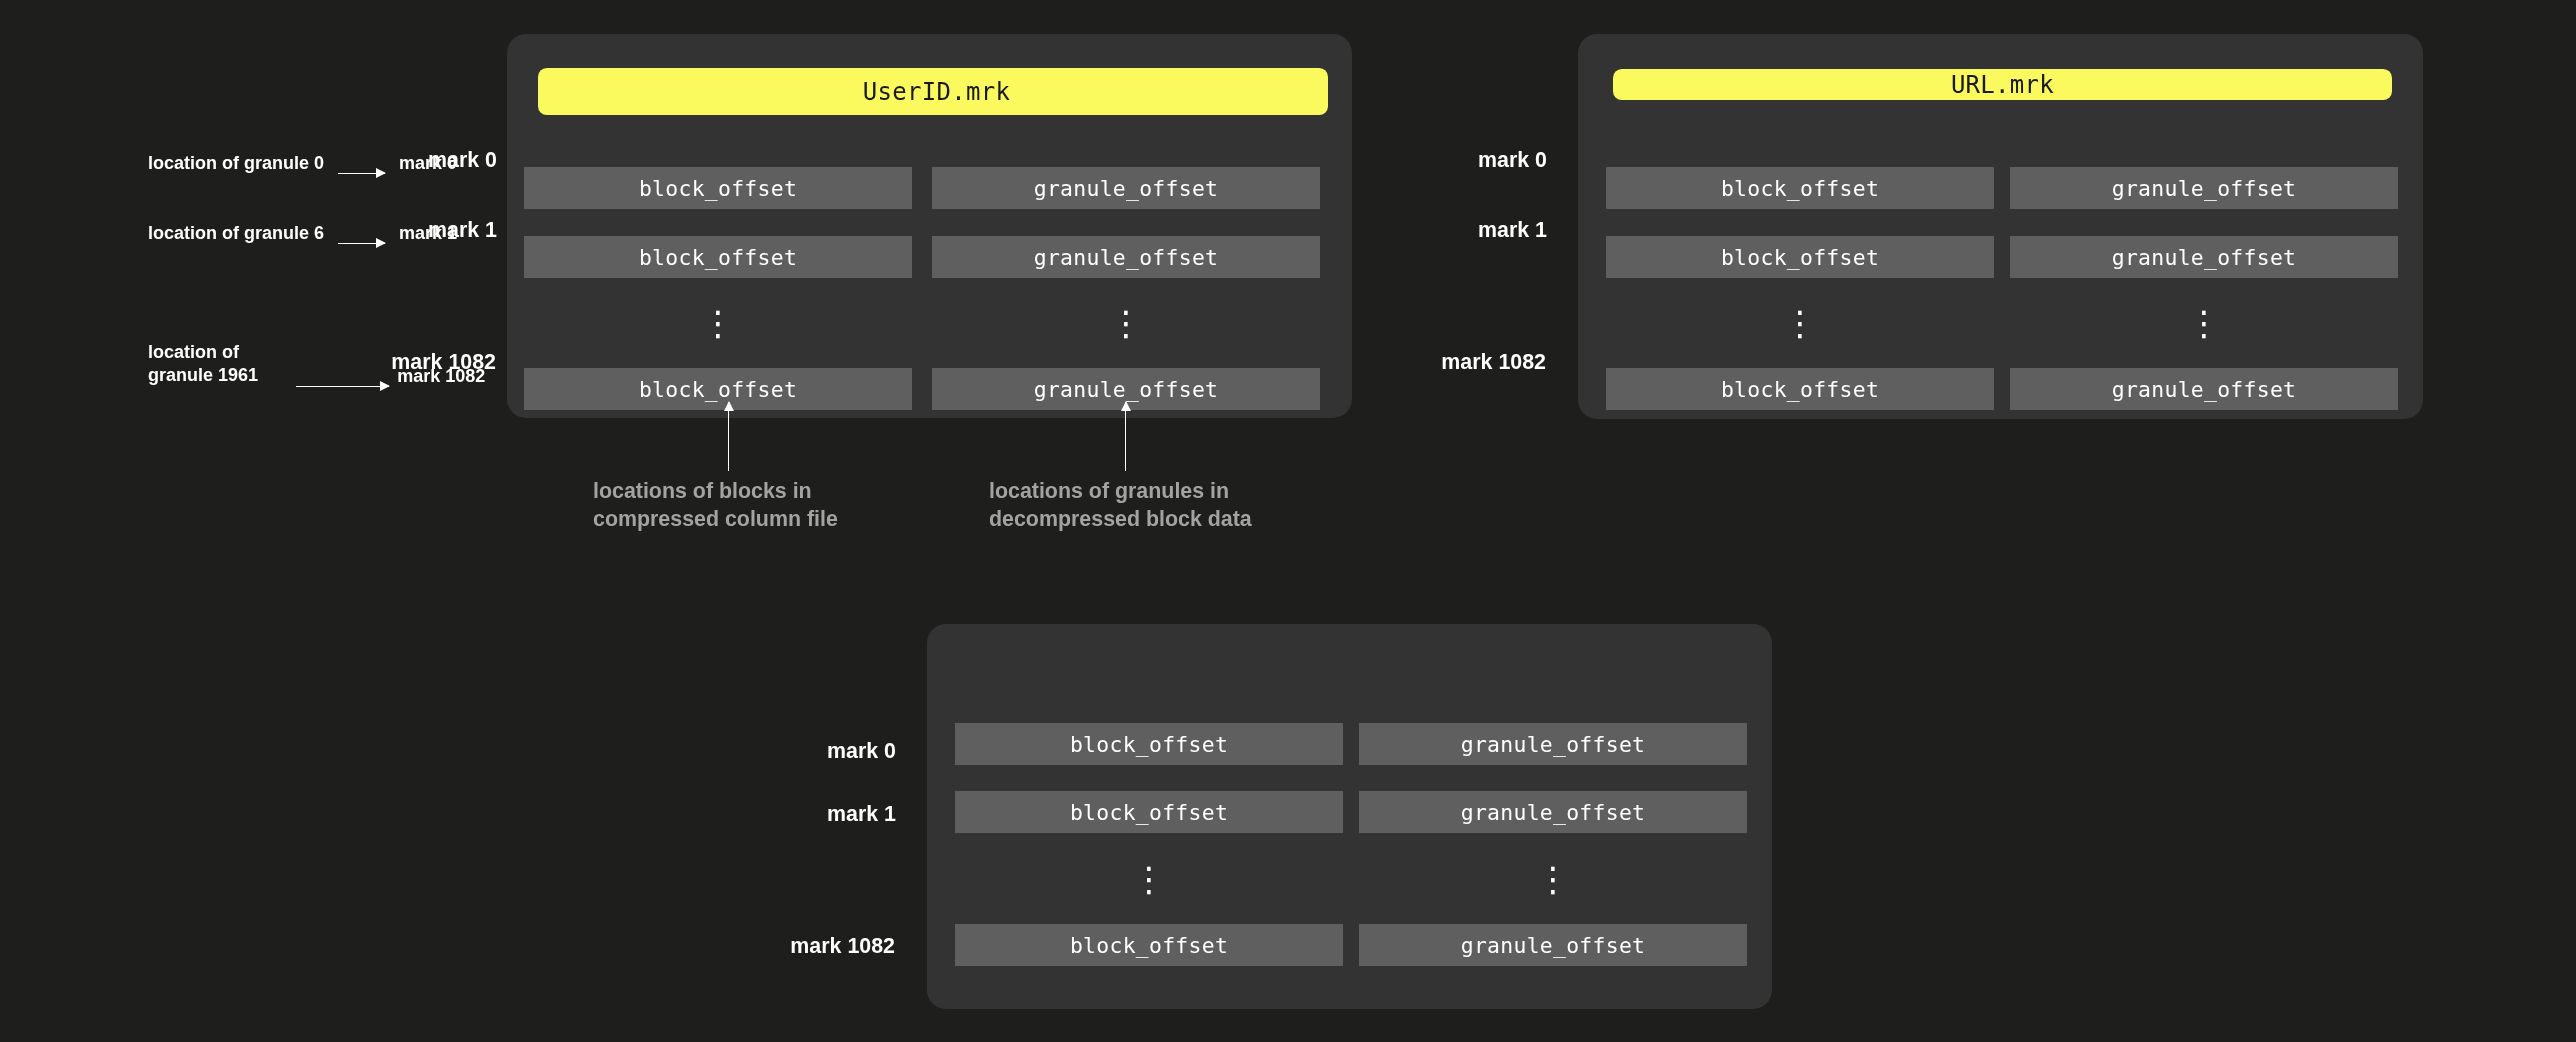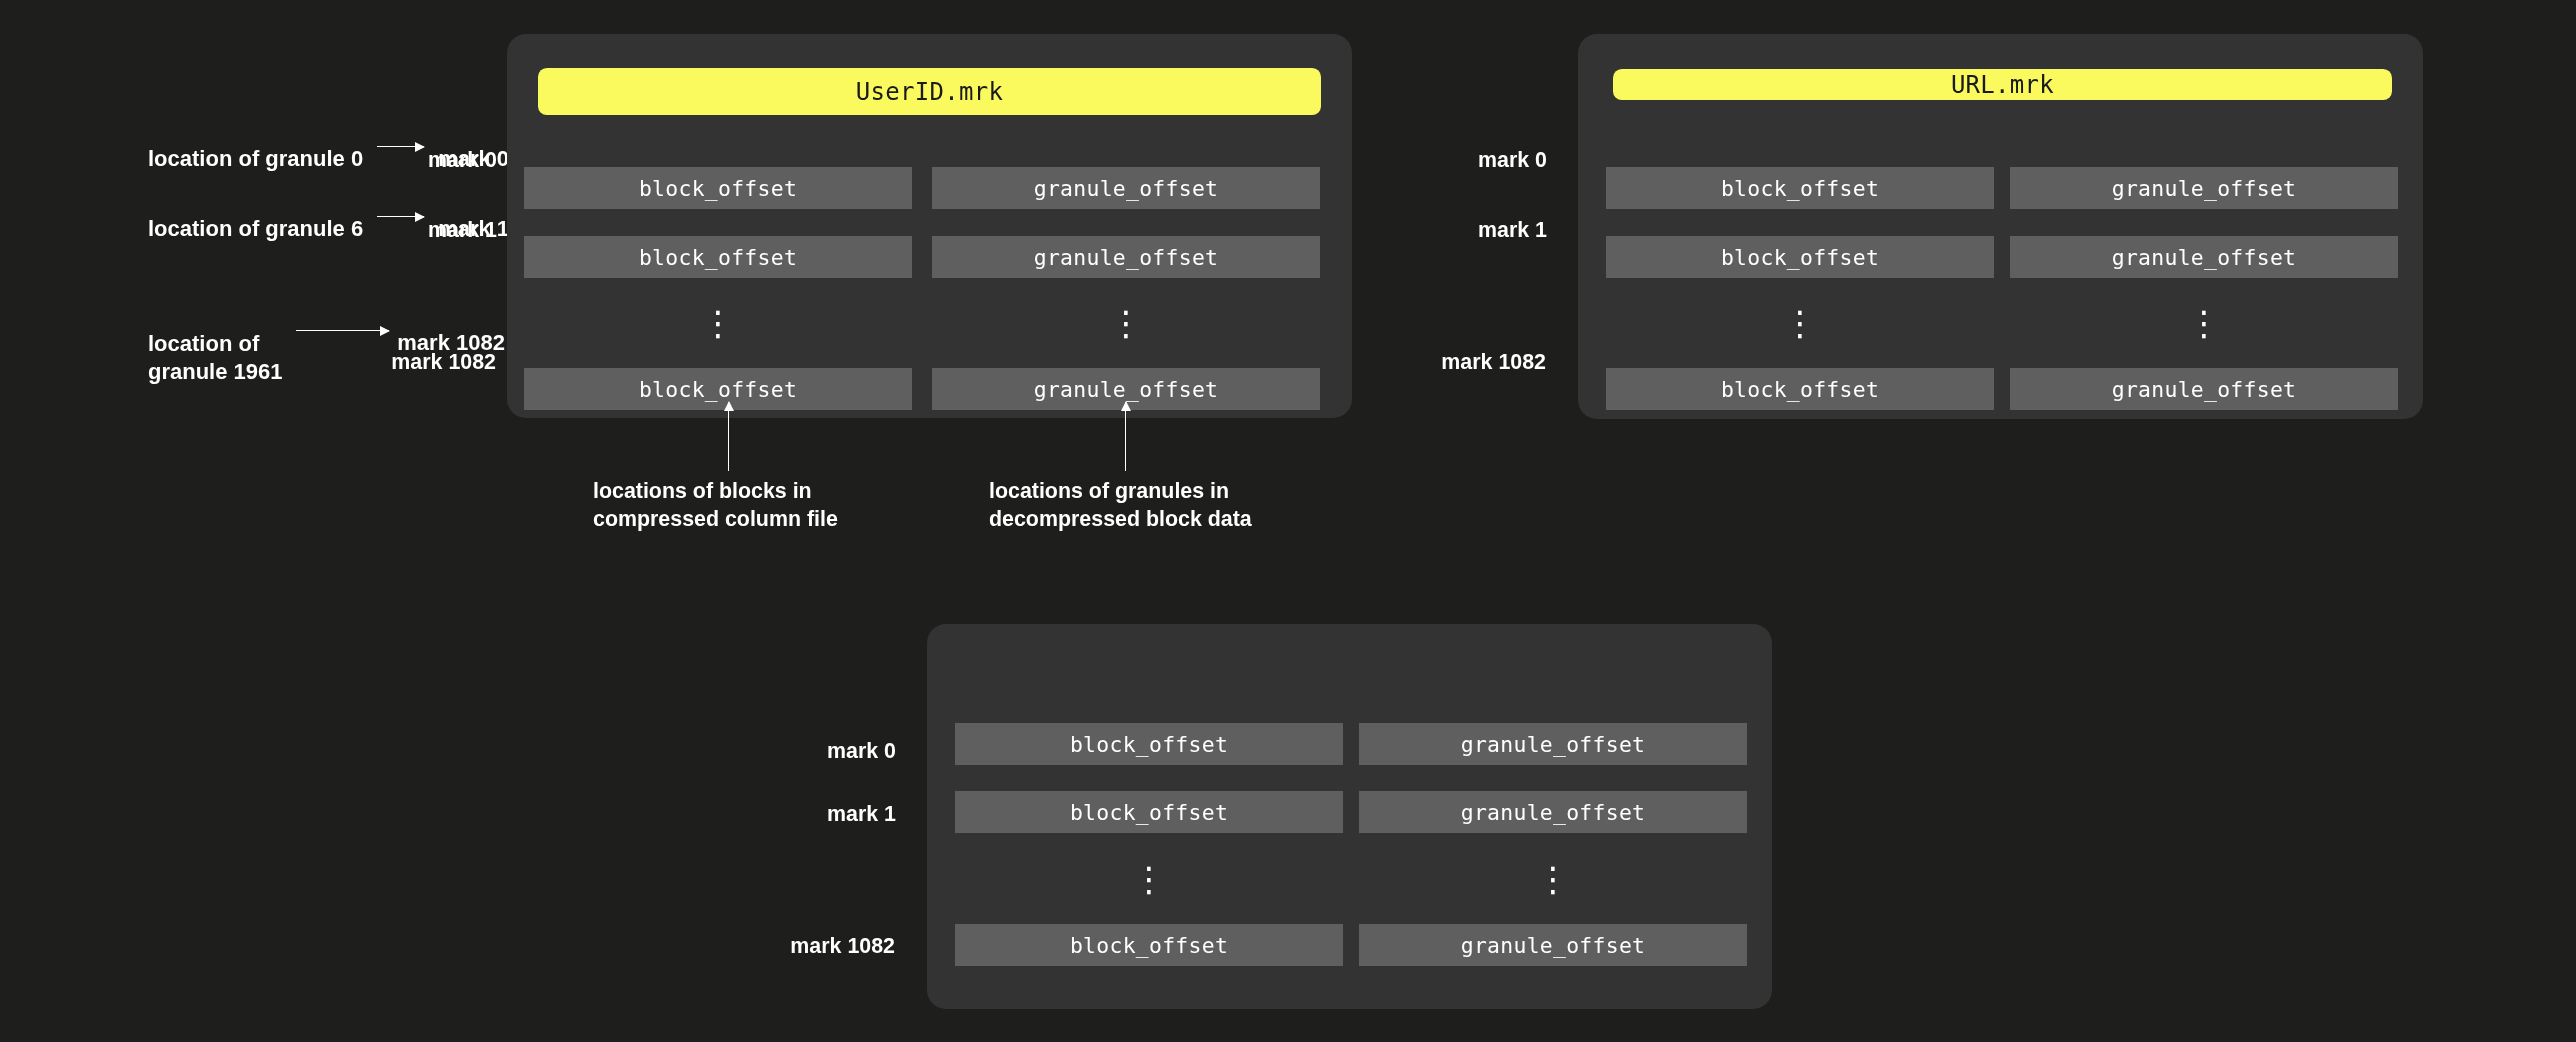--- a/index.html
+++ b/index.html
@@ -79,25 +79,25 @@
     white-space: nowrap;
     display: flex;
     align-items: center;
     justify-content: flex-end;
   }
 
   
   .granule-row {
     position: absolute;
     display: flex;
-    align-items: flex-start;
+    align-items: flex-end;
     color: #ffffff;
     font-family: "Liberation Sans", sans-serif;
     font-weight: bold;
-    font-size: 22px;
+    font-size: 18px;
     white-space: nowrap;
   }
   .granule-text {
     text-align: left;
   }
   .granule-text.two-line {
     line-height: 1.28;
     white-space: normal;
     width: 145px;
   }
@@ -116,21 +116,21 @@
     transform: translateY(-50%);
     width: 0; height: 0;
     border-left: 10px solid #ffffff;
     border-top: 5px solid transparent;
     border-bottom: 5px solid transparent;
   }
 
   
   .callout {
     position: absolute;
-    color: #ffffff;
+    color: #a3a3a3;
     font-family: "Liberation Sans", sans-serif;
     font-weight: bold;
     font-size: 21.4px;
     line-height: 1.3;
     white-space: pre-line;
   }
 
   .v-arrow {
     position: absolute;
     width: 1.3px;
@@ -171,21 +171,21 @@
     <span class="h-arrow" style="width:93px; margin:0 8.8px 0 2.5px;"></span>
     <span class="granule-text">mark 1082</span>
   </div>
 
   <div class="mark-label" style="left:352px; top:146px; width:145px; height:28px;">mark 0</div>
   <div class="mark-label" style="left:352px; top:216px; width:145px; height:28px;">mark 1</div>
   <div class="mark-label" style="left:314px; top:348px; width:182px; height:28px;">mark 1082</div>
 
   <div class="panel" style="left:507px; top:34px; width:845px; height:384px;">
 
-    <div class="panel-title" style="left:31px; top:34px; width:783px; height:47px;">UserID.mrk</div>
+    <div class="panel-title" style="left:31px; top:34px; width:783px; height:47px;padding-left:7px;">UserID.mrk</div>
 
     <div class="cell" style="left:17px; top:133px; width:388px; height:42px;">block_offset</div>
     <div class="cell" style="left:425px; top:133px; width:388px; height:42px;">granule_offset</div>
 
     <div class="cell" style="left:17px; top:202px; width:388px; height:42px;">block_offset</div>
     <div class="cell" style="left:425px; top:202px; width:388px; height:42px;">granule_offset</div>
 
     <div class="vdots" style="left:17px; top:267px; width:388px; height:44px;">⋮</div>
     <div class="vdots" style="left:425px; top:267px; width:388px; height:44px;">⋮</div>
 

